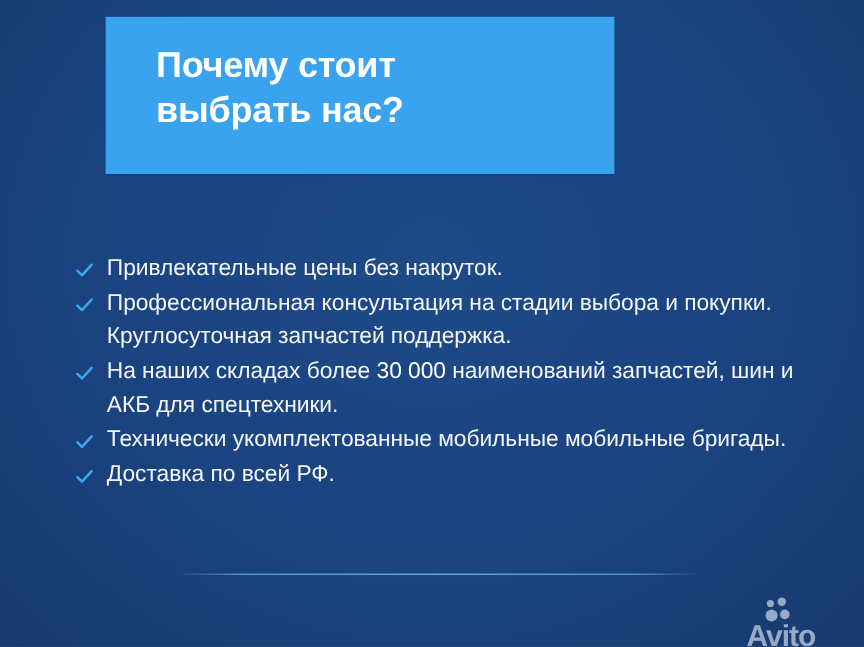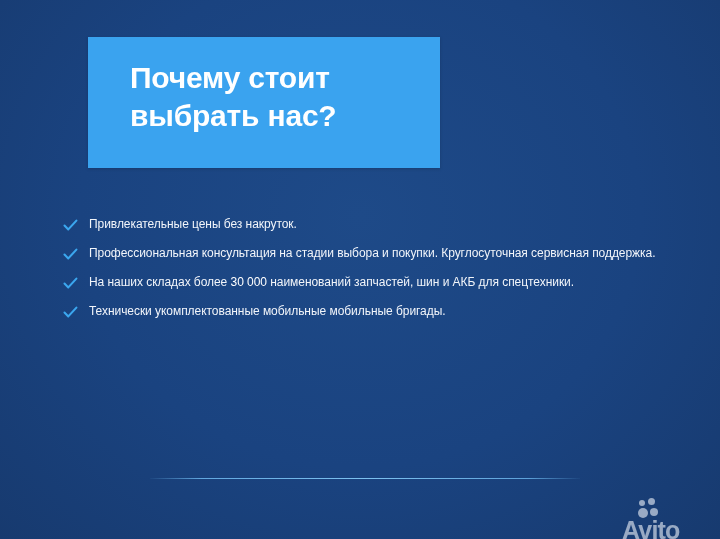--- a/index.html
+++ b/index.html
@@ -20,22 +20,22 @@
     background: #1a4380;
     background-image:
       radial-gradient(ellipse at 50% 40%, #1e4a88 0%, #1a4380 55%, #173a6f 100%);
     overflow: hidden;
   }
 
   
   #title-box {
     position: absolute;
     left: 88px;
-    top: 37px;
-    width: 352px;
+    top: 14px;
+    width: 424px;
     height: 131px;
     background: #3aa3ef;
     box-shadow: 0 1px 3px rgba(0,0,0,0.18);
   }
   #title-text {
     position: absolute;
     left: 42px;
     top: 22px;
     right: 16px;
     color: #ffffff;
@@ -66,21 +66,21 @@
     margin-right: 11px;
   }
   .check-icon svg {
     display: block;
     width: 15px;
     height: 15px;
   }
   .bullet-text {
     flex: 1 1 auto;
     color: #f2f5fa;
-    font-size: 12px;
+    font-size: 19px;
     line-height: 28px;
     letter-spacing: -0.05px;
   }
   .bullet-text b {
     font-weight: normal;
     color: #ffffff;
   }
 
   
   #divider {
@@ -149,37 +149,45 @@
           </svg>
         </span>
         <span class="bullet-text">Привлекательные цены без накруток.</span>
       </div>
       <div class="bullet-row">
         <span class="check-icon">
           <svg viewBox="0 0 15 15" xmlns="http://www.w3.org/2000/svg">
             <path d="M1.5 7.6 L5.3 11.4 L13.4 2.6" fill="none" stroke="#3ba7ef" stroke-width="2.1" stroke-linecap="round" stroke-linejoin="round"></path>
           </svg>
         </span>
-        <span class="bullet-text">Профессиональная консультация на стадии выбора и покупки. Круглосуточная сервисная поддержка.</span>
+        <span class="bullet-text">Профессиональная консультация на стадии выбора и покупки. Круглосуточная запчастей поддержка.</span>
       </div>
       <div class="bullet-row">
         <span class="check-icon">
           <svg viewBox="0 0 15 15" xmlns="http://www.w3.org/2000/svg">
             <path d="M1.5 7.6 L5.3 11.4 L13.4 2.6" fill="none" stroke="#3ba7ef" stroke-width="2.1" stroke-linecap="round" stroke-linejoin="round"></path>
           </svg>
         </span>
         <span class="bullet-text">На наших складах более <b>30 000</b> наименований запчастей, шин и АКБ для спецтехники.</span>
       </div>
       <div class="bullet-row">
         <span class="check-icon">
           <svg viewBox="0 0 15 15" xmlns="http://www.w3.org/2000/svg">
             <path d="M1.5 7.6 L5.3 11.4 L13.4 2.6" fill="none" stroke="#3ba7ef" stroke-width="2.1" stroke-linecap="round" stroke-linejoin="round"></path>
           </svg>
         </span>
         <span class="bullet-text">Технически укомплектованные мобильные мобильные бригады.</span>
+      </div>
+      <div class="bullet-row">
+        <span class="check-icon">
+          <svg viewBox="0 0 15 15" xmlns="http://www.w3.org/2000/svg">
+            <path d="M1.5 7.6 L5.3 11.4 L13.4 2.6" fill="none" stroke="#3ba7ef" stroke-width="2.1" stroke-linecap="round" stroke-linejoin="round"></path>
+          </svg>
+        </span>
+        <span class="bullet-text">Доставка по всей РФ.</span>
       </div>
     </div>
 
   <div id="divider"></div>
 
   <div id="avito-watermark">
     <span id="avito-logo-icon">
       <span class="dot-a"></span>
       <span class="dot-b"></span>
       <span class="dot-c"></span>

